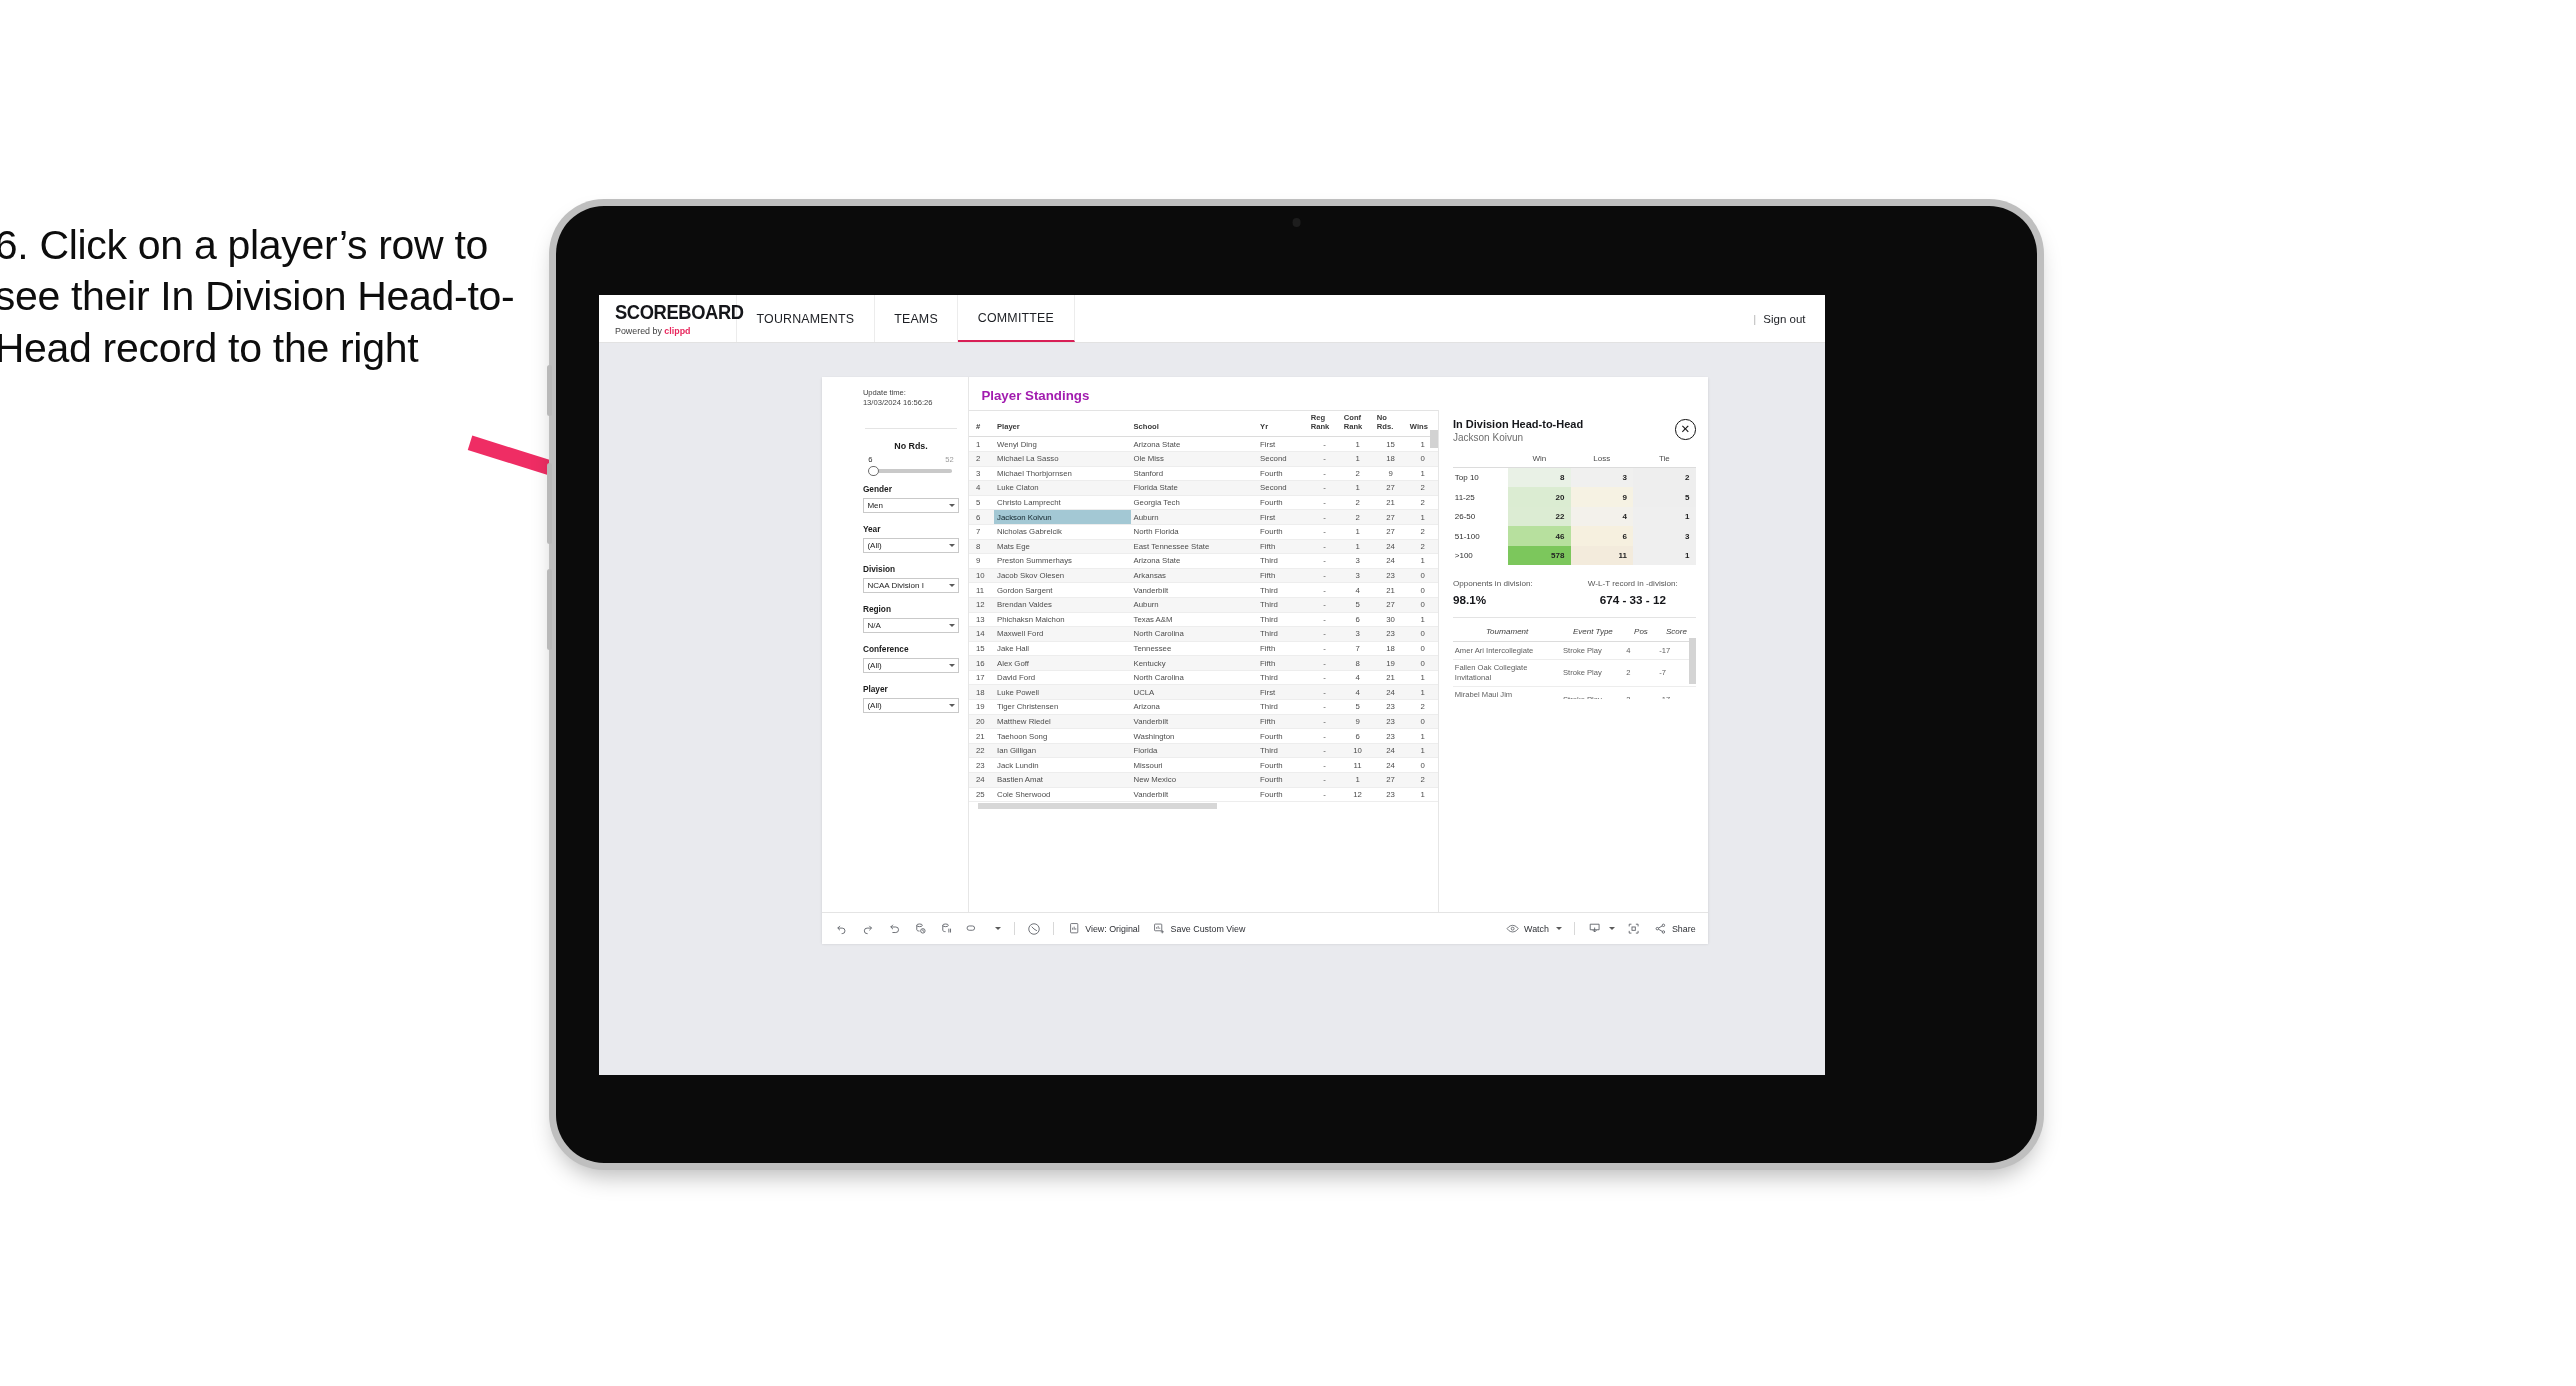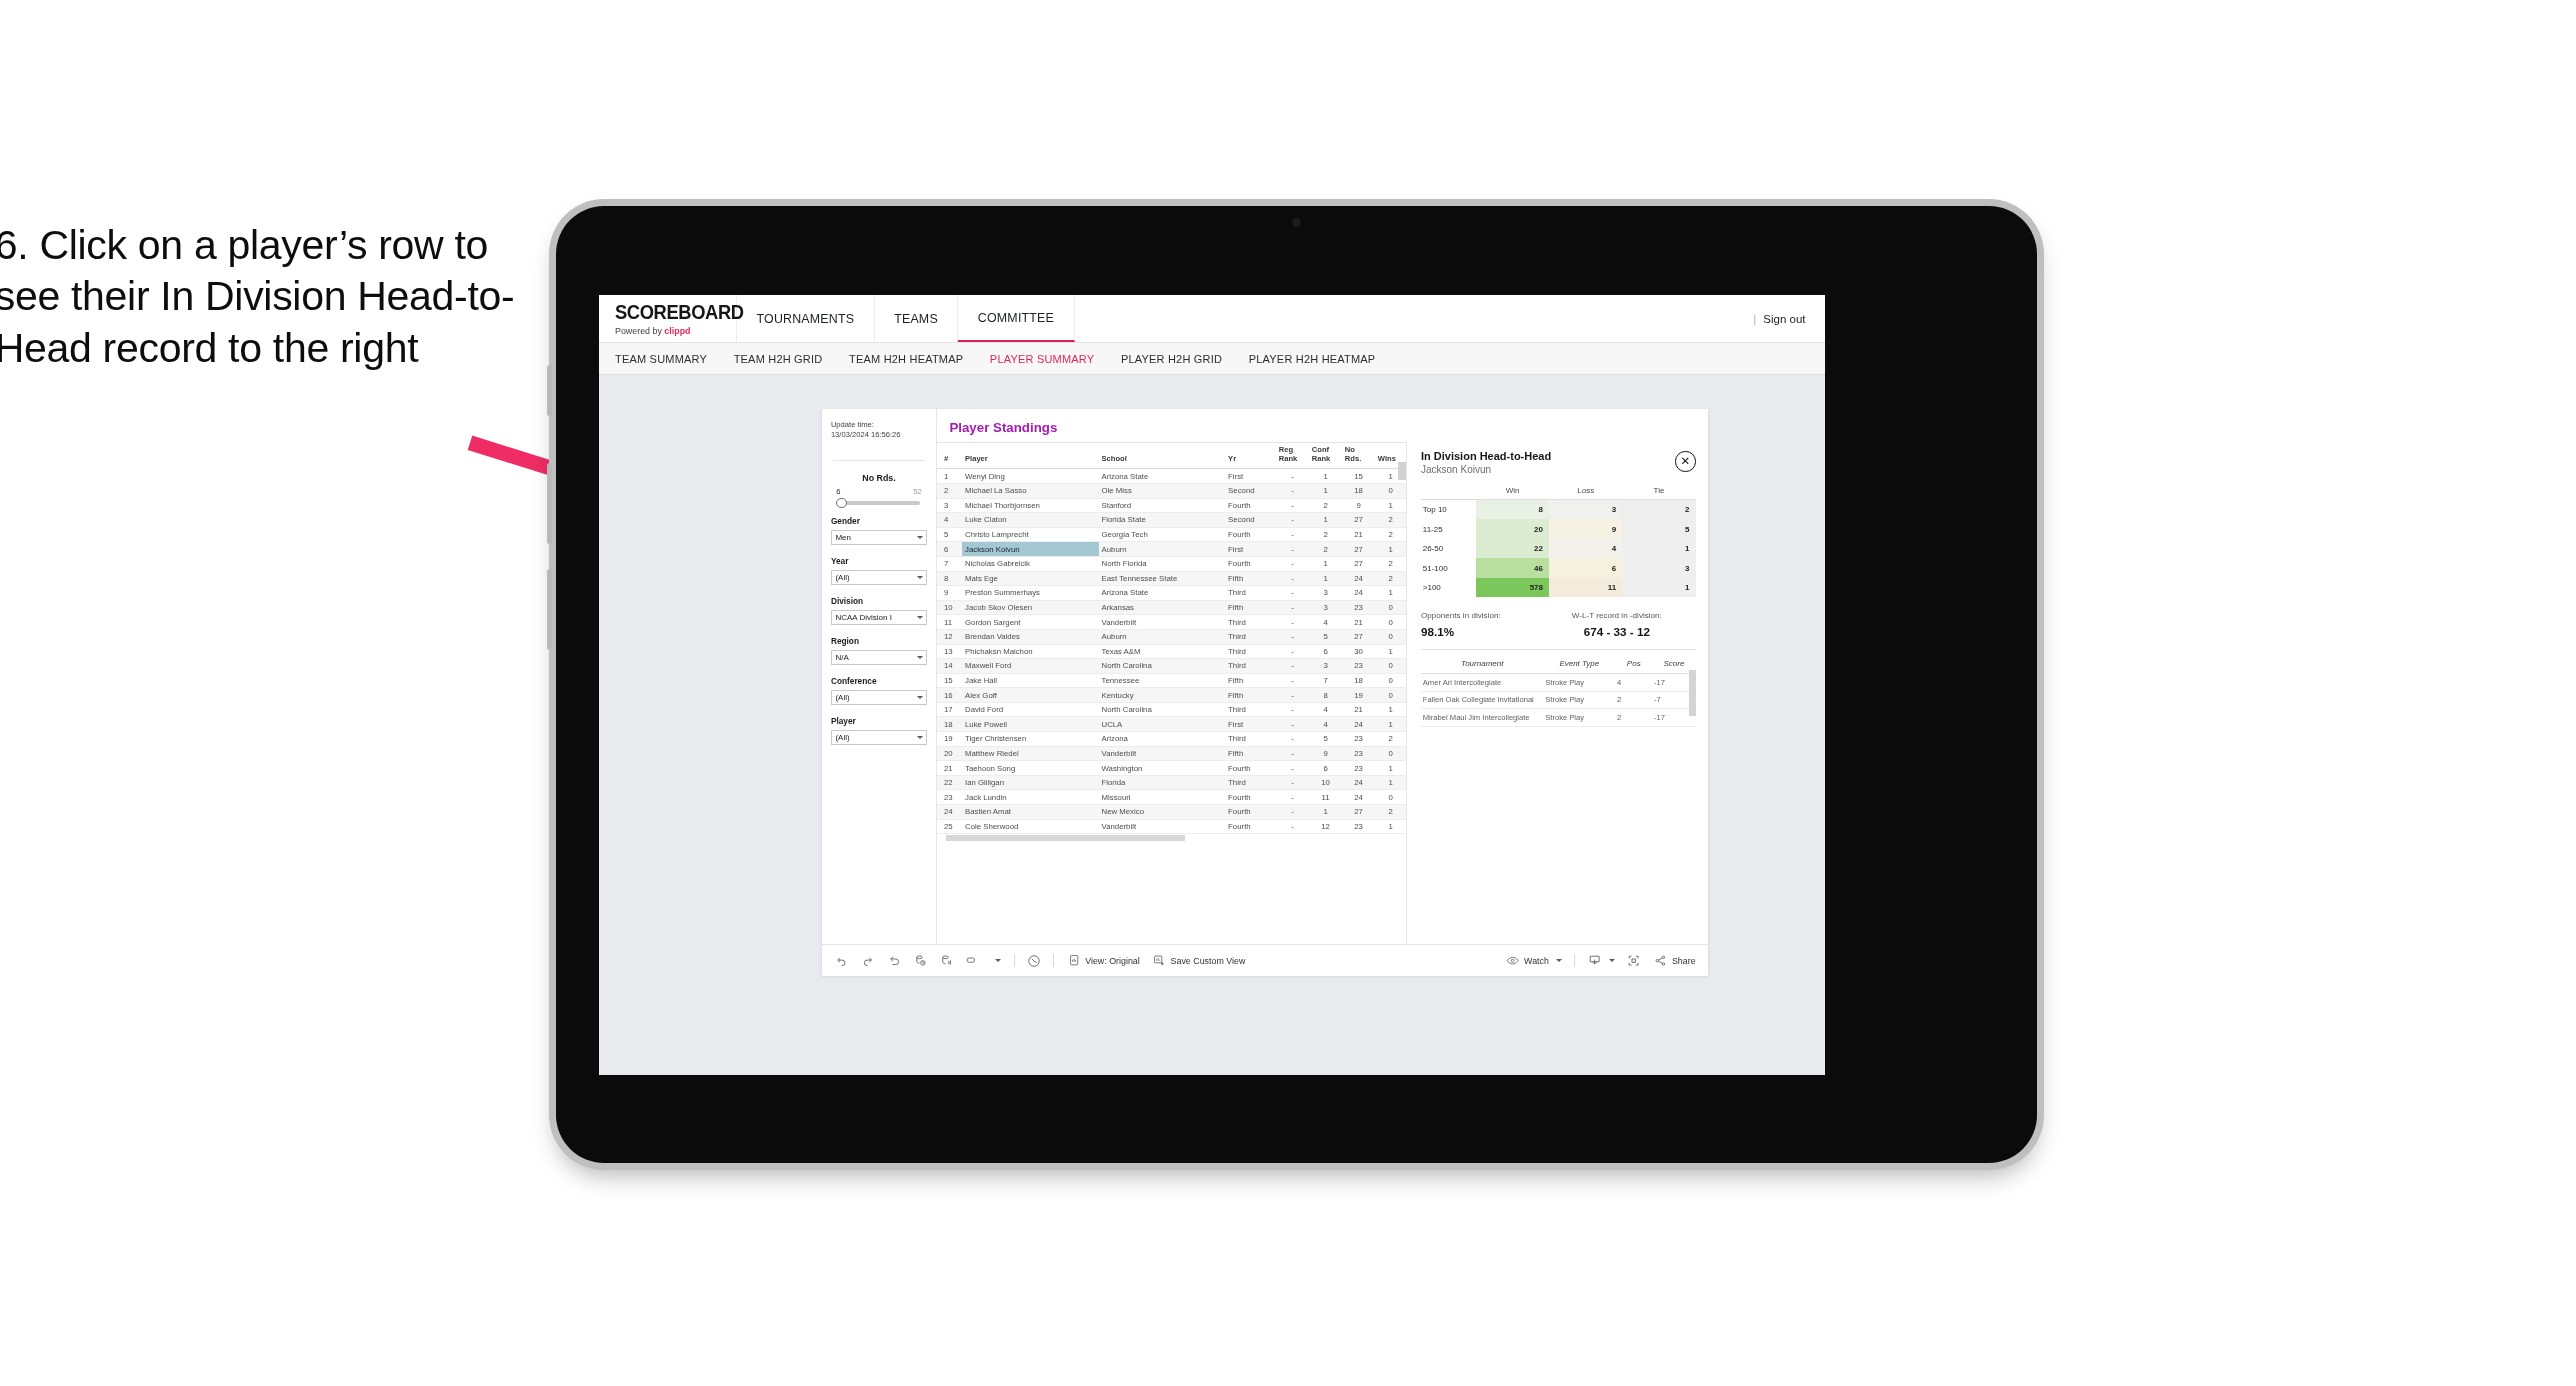--- a/index.html
+++ b/index.html
@@ -84,21 +84,21 @@
   .viz {
     position:absolute; left:223px; top:34px;
     width:886px; height:567px; background:#fff;
     box-shadow:0 0.9px 2.7px rgba(0,0,0,.12);
     display:flex; flex-direction:column;
   }
   .viz-body { flex:1; display:flex; overflow:hidden; }
 
   
   .filters { width:115px; border-right:0.9px solid #e6e6e6; padding:10.6px 8.9px 0 8.9px;
-             background:#fff; }
+             background:#fff;margin-left:32px; }
   .upd { font-size:7.6px; color:#3f3f3f; line-height:1.38; }
   .sep { height:0.9px; background:#e4e4e4; margin:19.5px 1.8px 12.4px 1.8px; }
   .f-block { margin-bottom:11.5px; }
   .f-label { font-size:8.3px; font-weight:700; color:#1b1b1b; margin-bottom:3.5px; }
   .f-label.center { text-align:center; font-size:8.9px; }
   .slider-nums { display:flex; justify-content:space-between; font-size:7.6px; color:#2c2c2c; padding:0 5.3px; }
   .slider-nums .max { color:#9a9a9a; }
   .slider-track { position:relative; height:3.5px; background:#c9c9c9; border-radius:1.8px; margin:5.3px 7px 0 12.4px; }
   .slider-knob { position:absolute; left:-7px; top:-3.5px; width:10.6px; height:10.6px;
                  background:#fff; border:1.4px solid #6e6e6e; border-radius:50% 50% 50% 50%; }
@@ -221,28 +221,20 @@
         <div class="navtab">TOURNAMENTS</div>
         <div class="navtab">TEAMS</div>
         <div class="navtab active">COMMITTEE</div>
         <div class="navtab nav-spacer"></div>
         <div class="signout">
           <span class="bar">|</span>
           <span>Sign out</span>
         </div>
       </div>
 
-      <div class="subnav">
-        <div class="subtab">TEAM SUMMARY</div>
-        <div class="subtab">TEAM H2H GRID</div>
-        <div class="subtab">TEAM H2H HEATMAP</div>
-        <div class="subtab active">PLAYER SUMMARY</div>
-        <div class="subtab">PLAYER H2H GRID</div>
-        <div class="subtab">PLAYER H2H HEATMAP</div>
-      </div>
 
       <div id="canvas">
         <div class="viz">
 
           <div class="viz-body">
 
             <div class="filters">
               <div class="upd">
                 <div>Update time:</div>
                 <div>13/03/2024 16:56:26</div>

